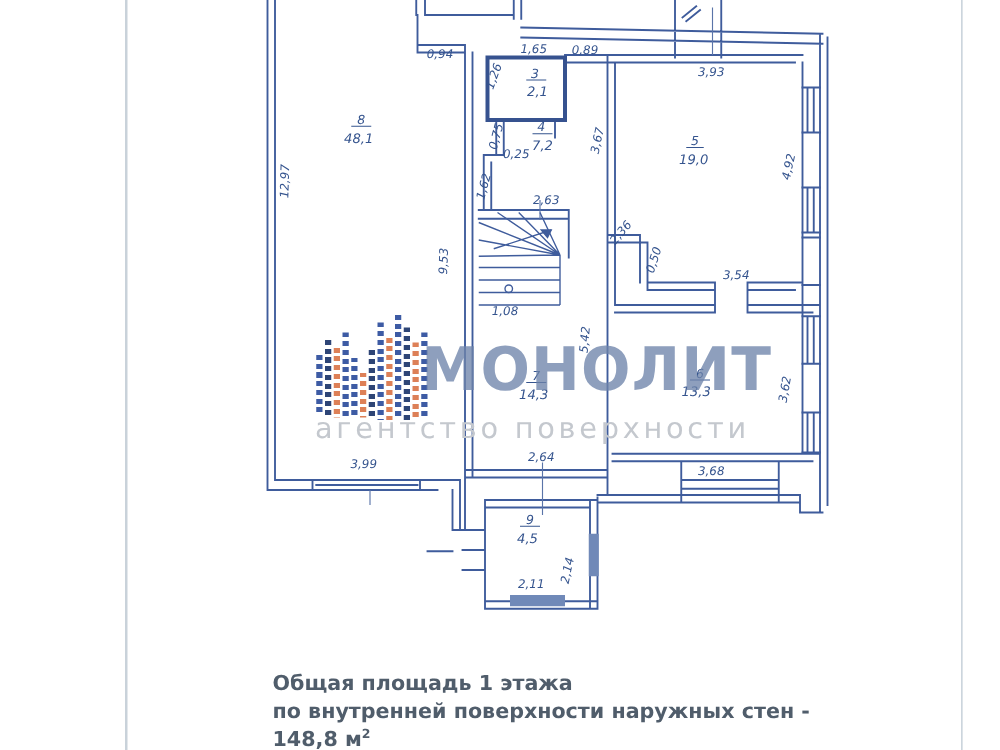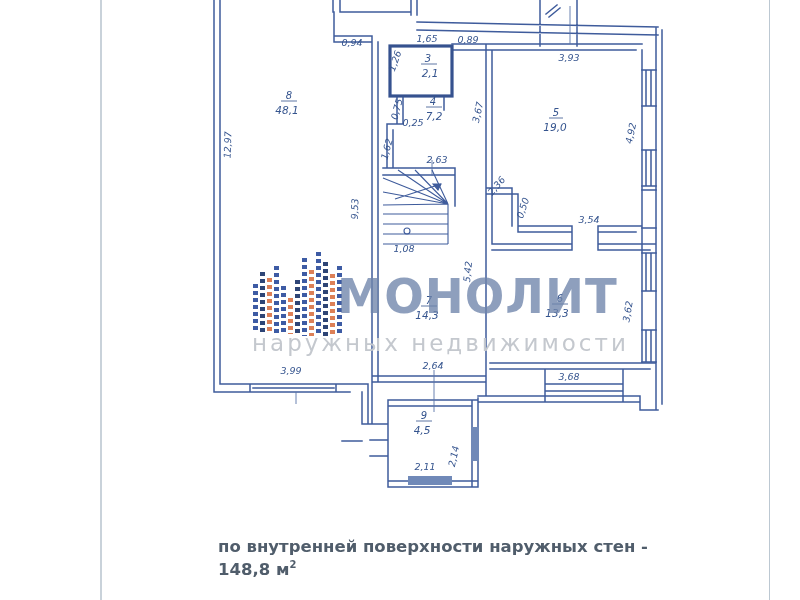--- a/index.html
+++ b/index.html
@@ -177,17 +177,18 @@
   <div class="col orange" style="left:35px; top:54px;height:36px;"></div>
   <div class="col dark" style="left:42px; top:36px;height:54px;"></div>
   <div class="col blue" style="left:49px; top:14px;height:78px;"></div>
   <div class="col orange" style="left:56px; top:26px;height:66px;"></div>
   <div class="col blue" style="left:63px; top:8px; height:84px;"></div>
   <div class="col dark" style="left:70px; top:18px;height:74px;"></div>
   <div class="col orange" style="left:77px; top:30px;height:62px;"></div>
   <div class="col blue" style="left:84px; top:22px;height:70px;"></div>
 </div>
 <div class="wm-title">МОНОЛИТ</div>
-<div class="wm-sub">наружных недвижимости</div>
+<div class="wm-sub">агентство поверхности</div>
 
 <div class="caption">
+  <div>Общая площадь 1 этажа</div>
   <div><span>по внутренней поверхности наружных стен - 148,8 м</span><sup>2</sup></div>
 </div>
 
 </body></html>

